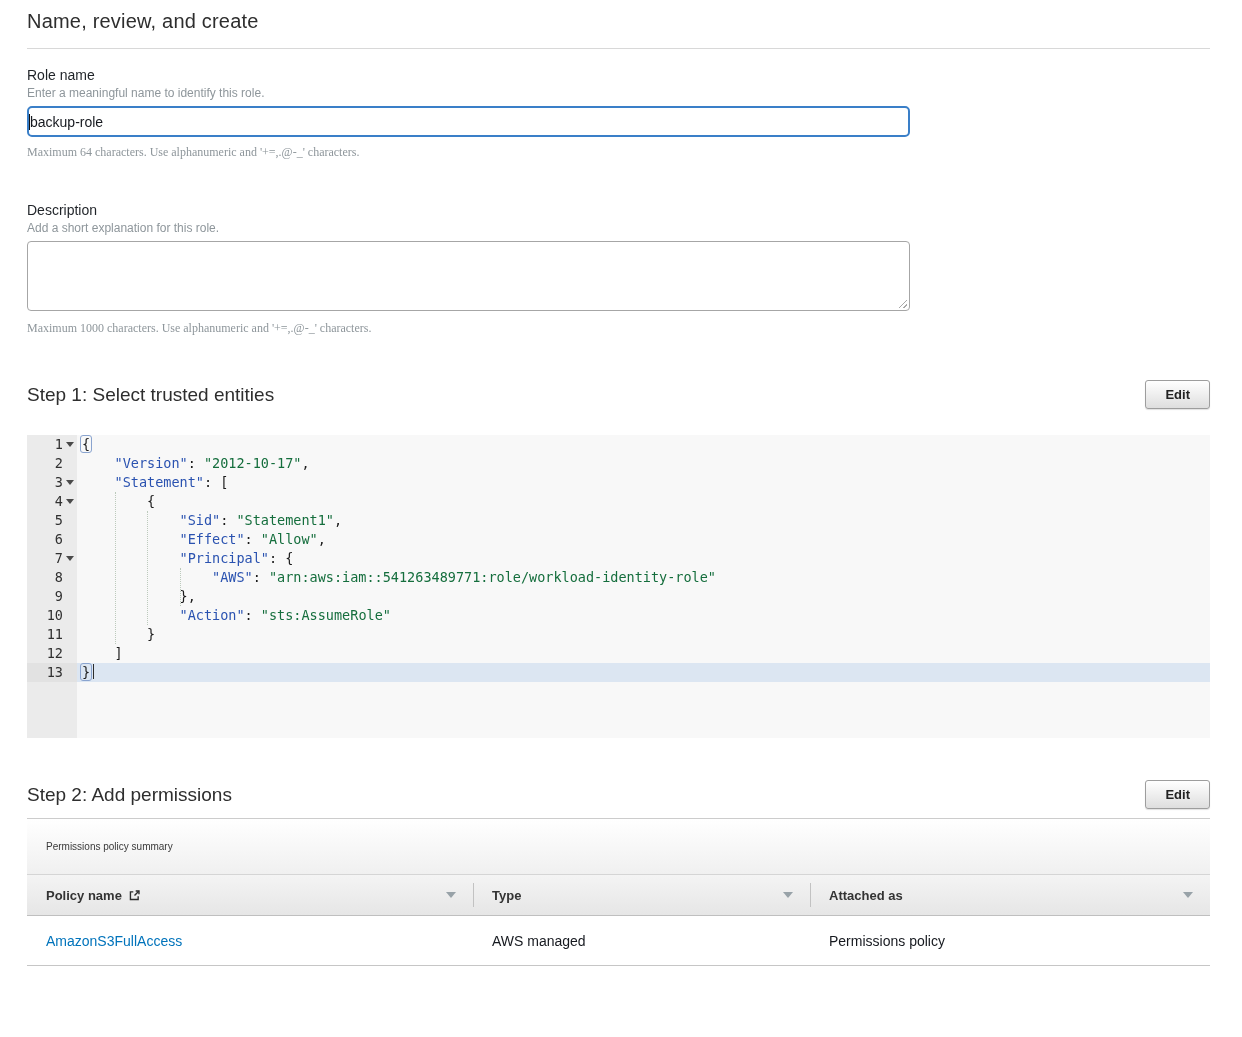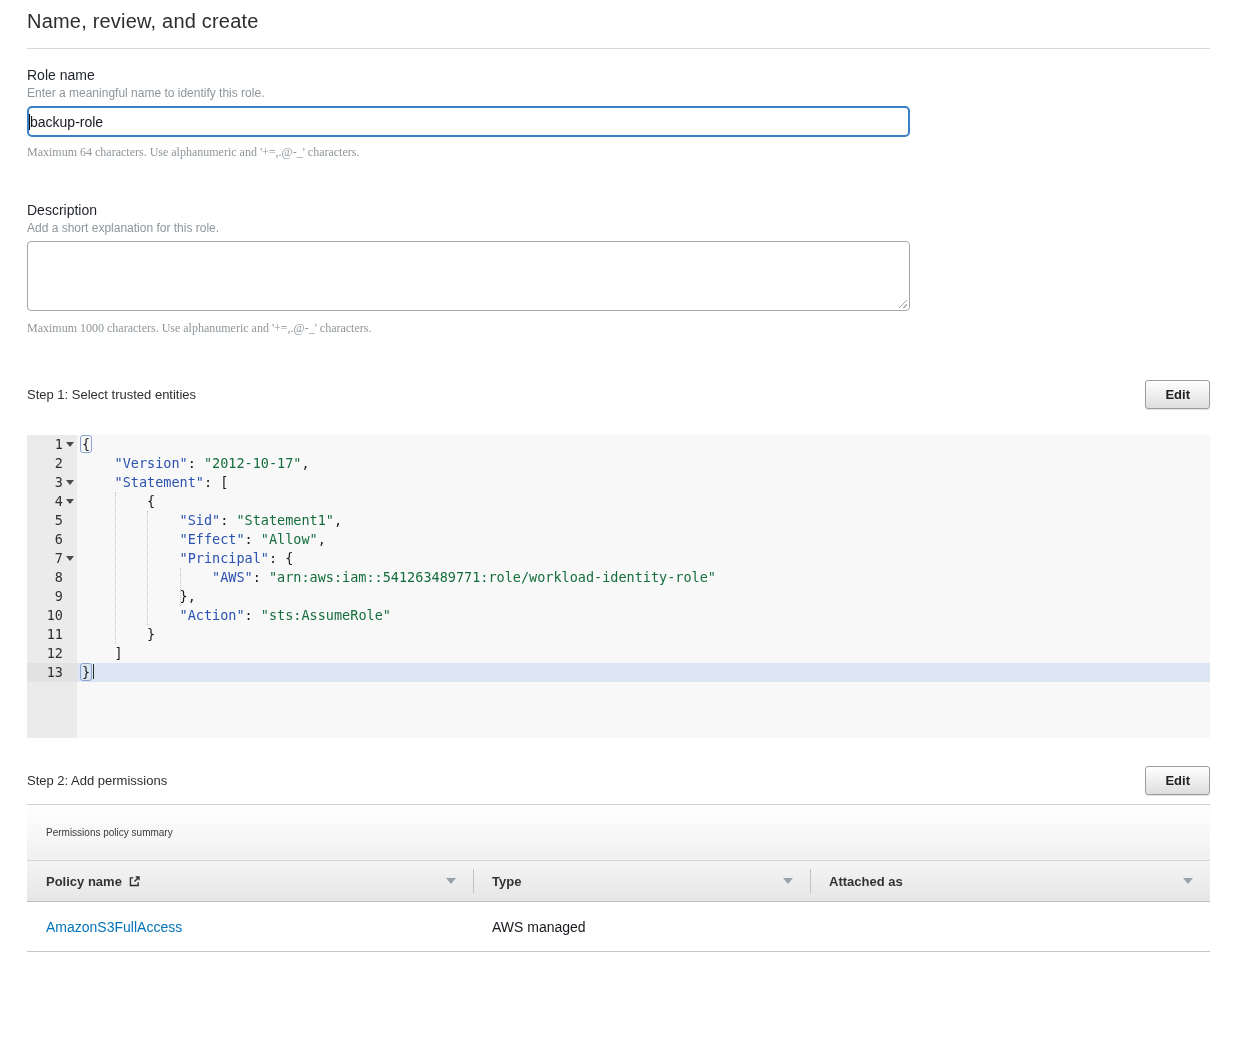--- a/index.html
+++ b/index.html
@@ -33,21 +33,21 @@
     width:883px; height:70px;
     border:1px solid #a6a6a6; border-radius:4px; background:#fff;
   }
   .resize-grip {
     position:absolute; right:3px; bottom:3px; width:11px; height:11px;
     background:repeating-linear-gradient(-45deg, transparent 0 2px, #a9a9a9 2px 3px);
     clip-path:polygon(100% 0, 100% 100%, 0 100%);
   }
 
   .step-row { margin-top:44px; display:flex; align-items:center; justify-content:space-between; }
-  .step-heading { font-size:13px; font-weight:400; color:#2e2e2e; }
+  .step-heading { font-size:19px; font-weight:400; color:#2e2e2e; }
   .edit-btn {
     font-family:"Liberation Sans", sans-serif;
     font-size:13px; font-weight:700; color:#222;
     padding:6px 19px; border:1px solid #9d9d9d; border-radius:3px;
     background:linear-gradient(#ffffff, #dedede);
     box-shadow:0 1px 1px rgba(0,0,0,.12); cursor:pointer;
   }
 
   
   .editor {
@@ -209,21 +209,21 @@
         <div class="code-line"><span class="tk-p">            </span><span class="tk-k">"Principal"</span><span class="tk-p">: {</span></div>
         <div class="code-line"><span class="tk-p">                </span><span class="tk-k">"AWS"</span><span class="tk-p">: </span><span class="tk-s">"arn:aws:iam::541263489771:role/workload-identity-role"</span></div>
         <div class="code-line"><span class="tk-p">            },</span></div>
         <div class="code-line"><span class="tk-p">            </span><span class="tk-k">"Action"</span><span class="tk-p">: </span><span class="tk-s">"sts:AssumeRole"</span></div>
         <div class="code-line"><span class="tk-p">        }</span></div>
         <div class="code-line"><span class="tk-p">    ]</span></div>
         <div class="code-line active"><span class="tk-p tk-bm">}</span><span class="code-cursor"></span></div>
       </div>
   </div>
 
-  <div class="step-row" style="margin-top:28px;">
+  <div class="step-row" style="margin-top:42px;">
     <div class="step-heading">Step 2: Add permissions</div>
     <button class="edit-btn">Edit</button>
   </div>
 
   <div class="panel">
     <div class="panel-title-bar">Permissions policy summary</div>
     <div class="panel-cols">
       <div class="hcell col-policy">
         <span class="label-wrap">
           <span>Policy name</span>
@@ -247,16 +247,17 @@
         <span>Attached as</span>
         <span class="spacer"></span>
         <span class="filter-tri"></span>
       </div>
     </div>
     <div class="panel-row">
       <div class="rcell col-policy">
           <a class="policy-link">AmazonS3FullAccess</a>
         </div>
       <div class="rcell col-type">AWS managed</div>
+      <div class="rcell col-attached">Permissions policy</div>
     </div>
   </div>
 
 </div>
 
 </body></html>

